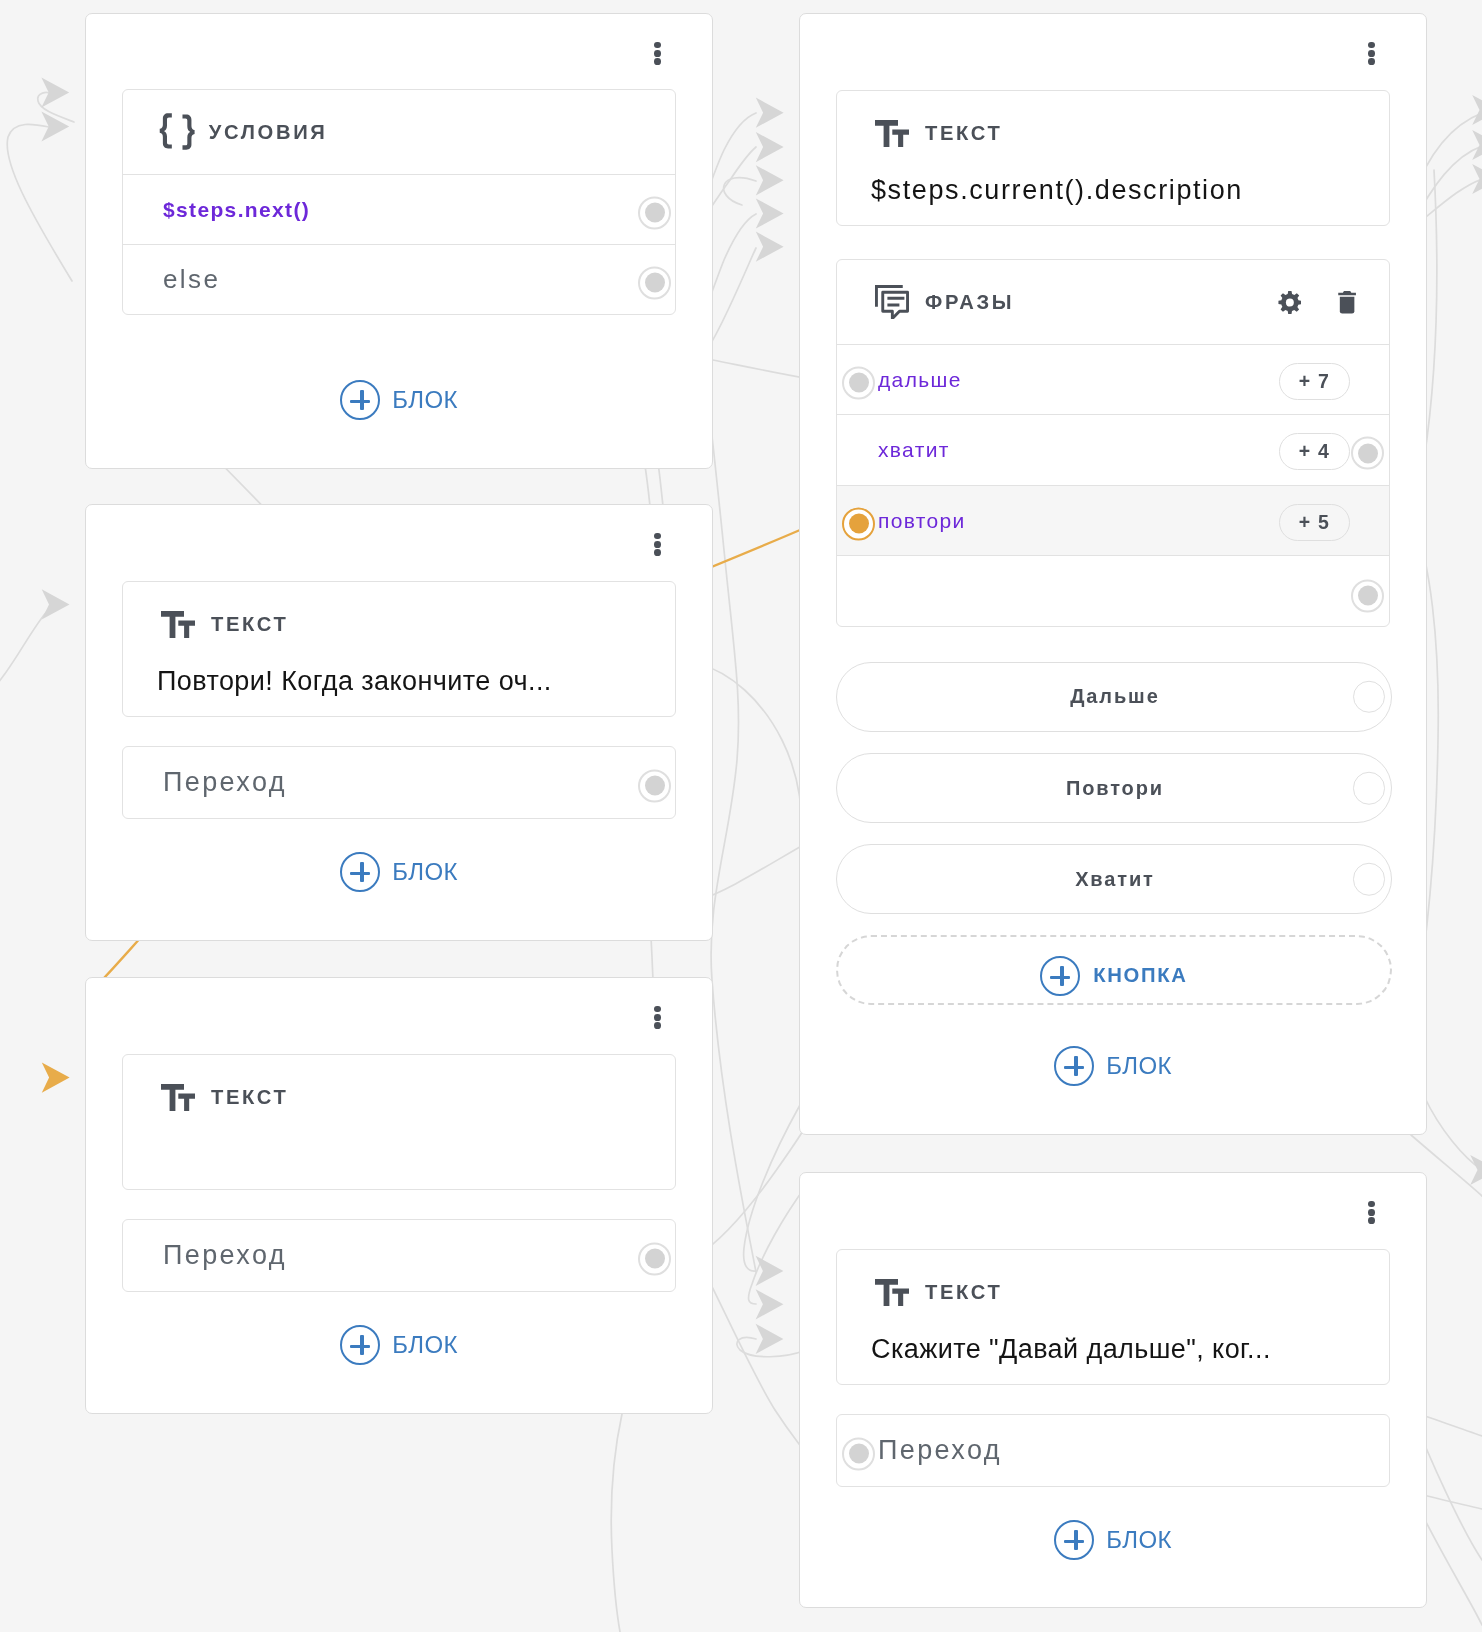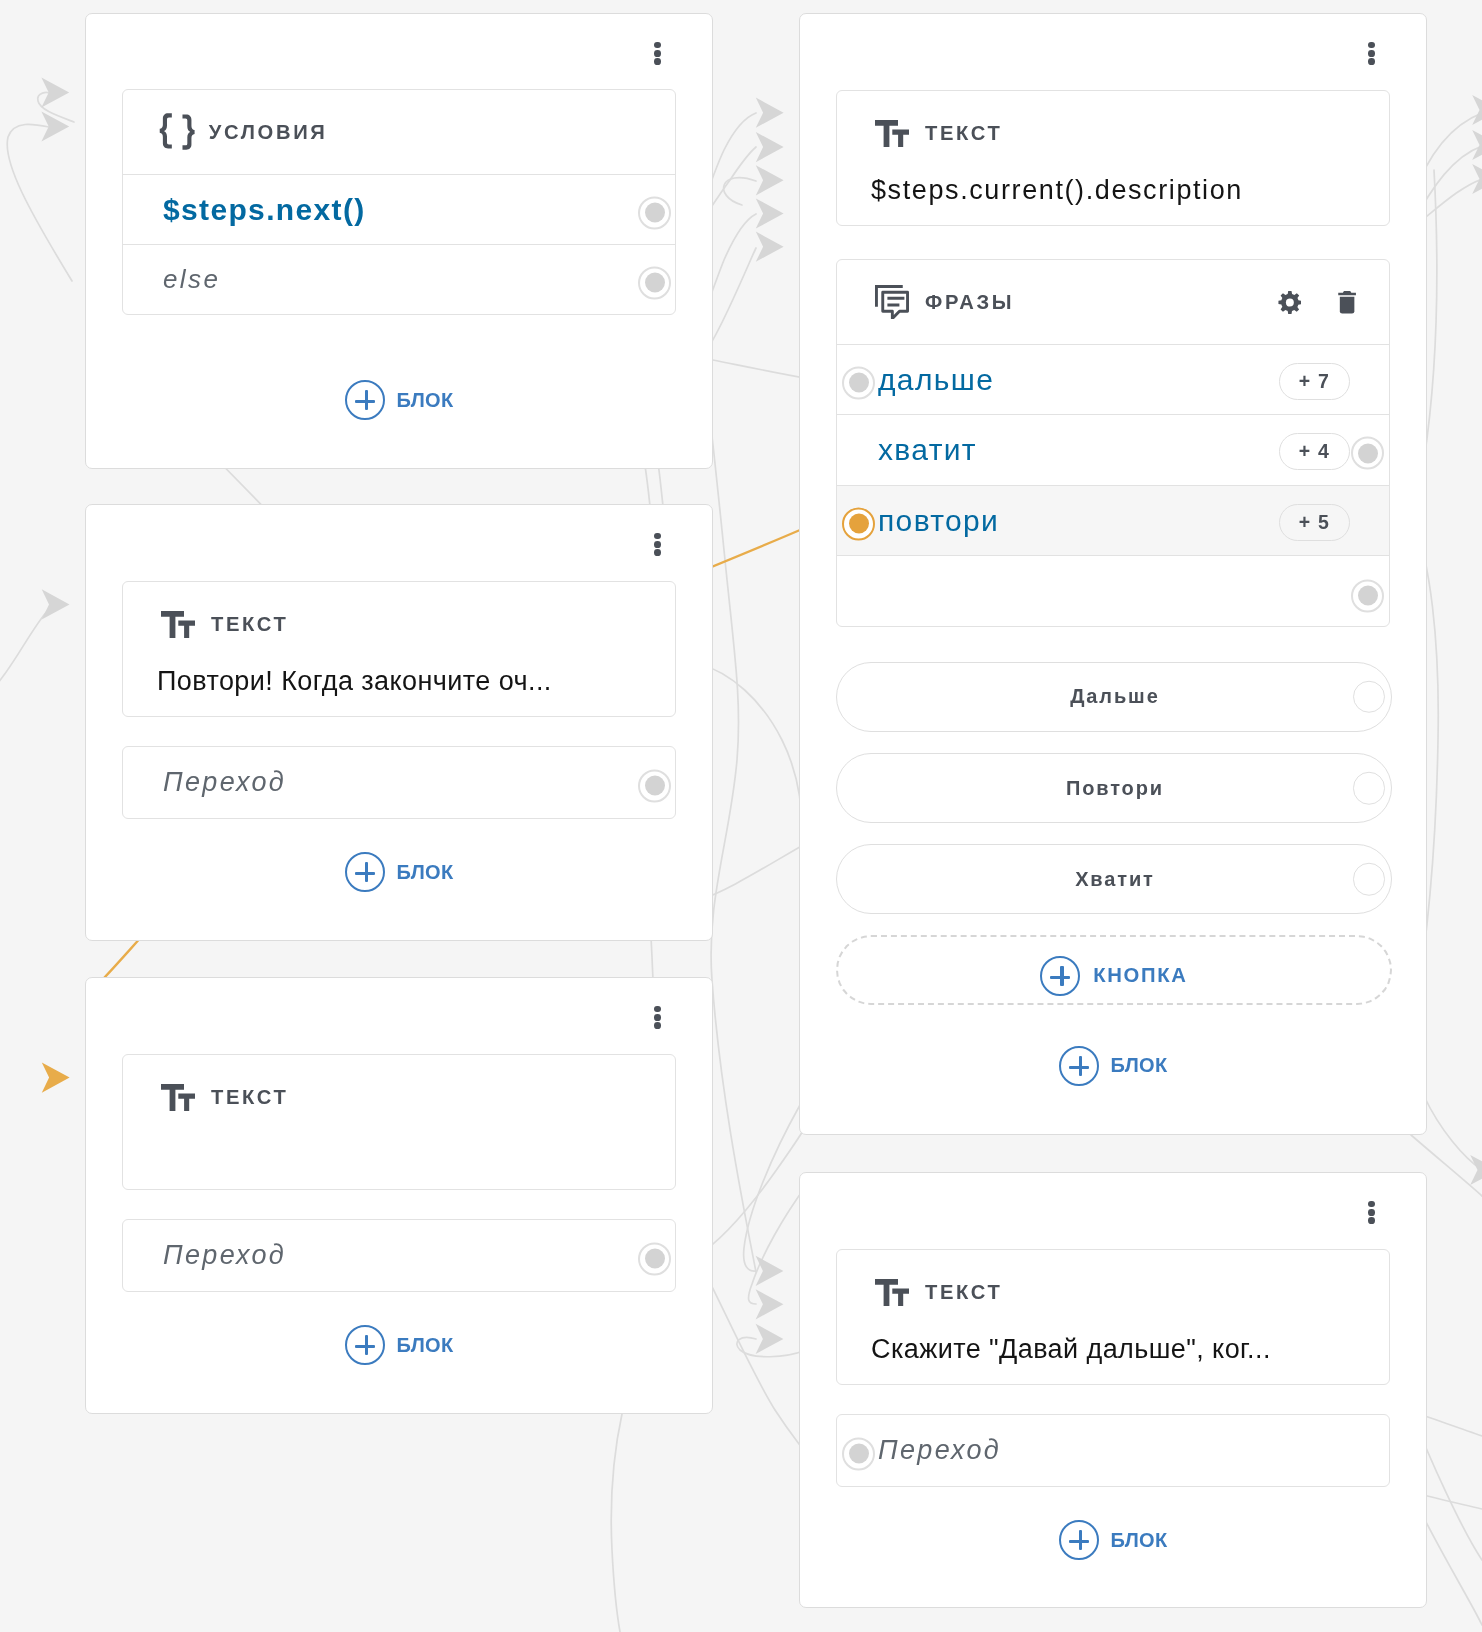--- a/index.html
+++ b/index.html
@@ -10,40 +10,40 @@
 
   .card{position:absolute;background:#fff;border:1px solid #dcdcdc;border-radius:7px;
         box-sizing:border-box;padding:0 36px;}
   .dots{position:absolute;right:51px;top:27.5px;width:6.7px;height:23.6px;cursor:pointer;}
   .dots i{display:block;width:6.7px;height:6.7px;border-radius:50%;background:#4b5058;margin:0 0 1.75px;}
 
   .blk{border:1px solid #e2e2e2;border-radius:6px;box-sizing:border-box;background:#fff;}
   .blk-head{display:flex;align-items:center;height:84px;padding:0 0 0 38px;box-sizing:border-box;}
   .blk-head .ttl{font-size:20.2px;font-weight:700;letter-spacing:2.65px;color:#4b5058;margin-left:16px;}
   .row{display:flex;align-items:center;border-top:1px solid #e2e2e2;height:70px;box-sizing:border-box;padding:0 19px 0 40px;position:relative;}
-  .row .txt{font-size:30px;color:#0369a1;letter-spacing:1.35px;}
+  .row .txt{font-size:21px;color:#6d28d9;letter-spacing:1.35px;}
   .bold{font-weight:700;}
-  .ital,.row .txt.ital{font-style:italic;color:#5f666e;font-size:27px;letter-spacing:2.2px;}
+  .ital,.row .txt.ital{color:#5f666e;font-size:27px;letter-spacing:2.2px;}
   .body-txt{font-size:27px;color:#141414;letter-spacing:.42px;padding:0 19px 22px 34px;height:51px;
             box-sizing:border-box;display:flex;align-items:center;white-space:nowrap;overflow:hidden;line-height:30px;}
 
   .hnd{width:33px;height:33px;border-radius:50%;border:2px solid #dfdfdf;background:#fff;
        display:flex;align-items:center;justify-content:center;box-sizing:border-box;flex:0 0 auto;}
   .hnd i{width:20px;height:20px;border-radius:50%;background:#d3d3d3;display:block;}
   .hnd.on{border-color:#e5a23c;}
   .hnd.on i{background:#e5a23c;}
   .hnd.r{position:absolute;right:4px;top:50%;transform:translateY(-50%);margin-top:3px;}
   .hnd.lft{position:absolute;left:5px;top:50%;transform:translateY(-50%);margin-top:3px;}
   .hnd.rgt{position:absolute;right:5px;top:50%;transform:translateY(-50%);margin-top:3px;}
   .row.phr{padding:0 39px 0 41px;}
   .row.phr .txt{flex:1;}
   .row.sel{background:#f6f6f6;}
 
   .add{display:flex;align-items:center;justify-content:center;gap:12px;color:#3b7bbf;
-       font-size:20px;font-weight:700;letter-spacing:.3px;cursor:pointer;}
+       font-size:24px;font-weight:400;letter-spacing:.3px;cursor:pointer;}
   .plus{width:40px;height:40px;border-radius:50%;border:2px solid #3b7bbf;position:relative;box-sizing:border-box;flex:0 0 auto;}
   .plus:before,.plus:after{content:"";position:absolute;background:#3b7bbf;}
   .plus:before{left:8px;right:8px;top:18px;height:3.4px;border-radius:1px;}
   .plus:after{top:8px;bottom:8px;left:18px;width:3.4px;border-radius:1px;}
 
   .pill{height:70.6px;border:1px solid #dfdfdf;border-radius:35.3px;display:flex;align-items:center;
         justify-content:center;position:relative;font-size:20px;font-weight:700;color:#4b5058;
         letter-spacing:1.87px;text-indent:1.87px;box-sizing:border-box;}
   .pill .circ{position:absolute;right:6px;top:50%;transform:translateY(-50%);width:32.5px;height:32.5px;
         border-radius:50%;border:1.8px solid #e0e0e0;box-sizing:border-box;}

